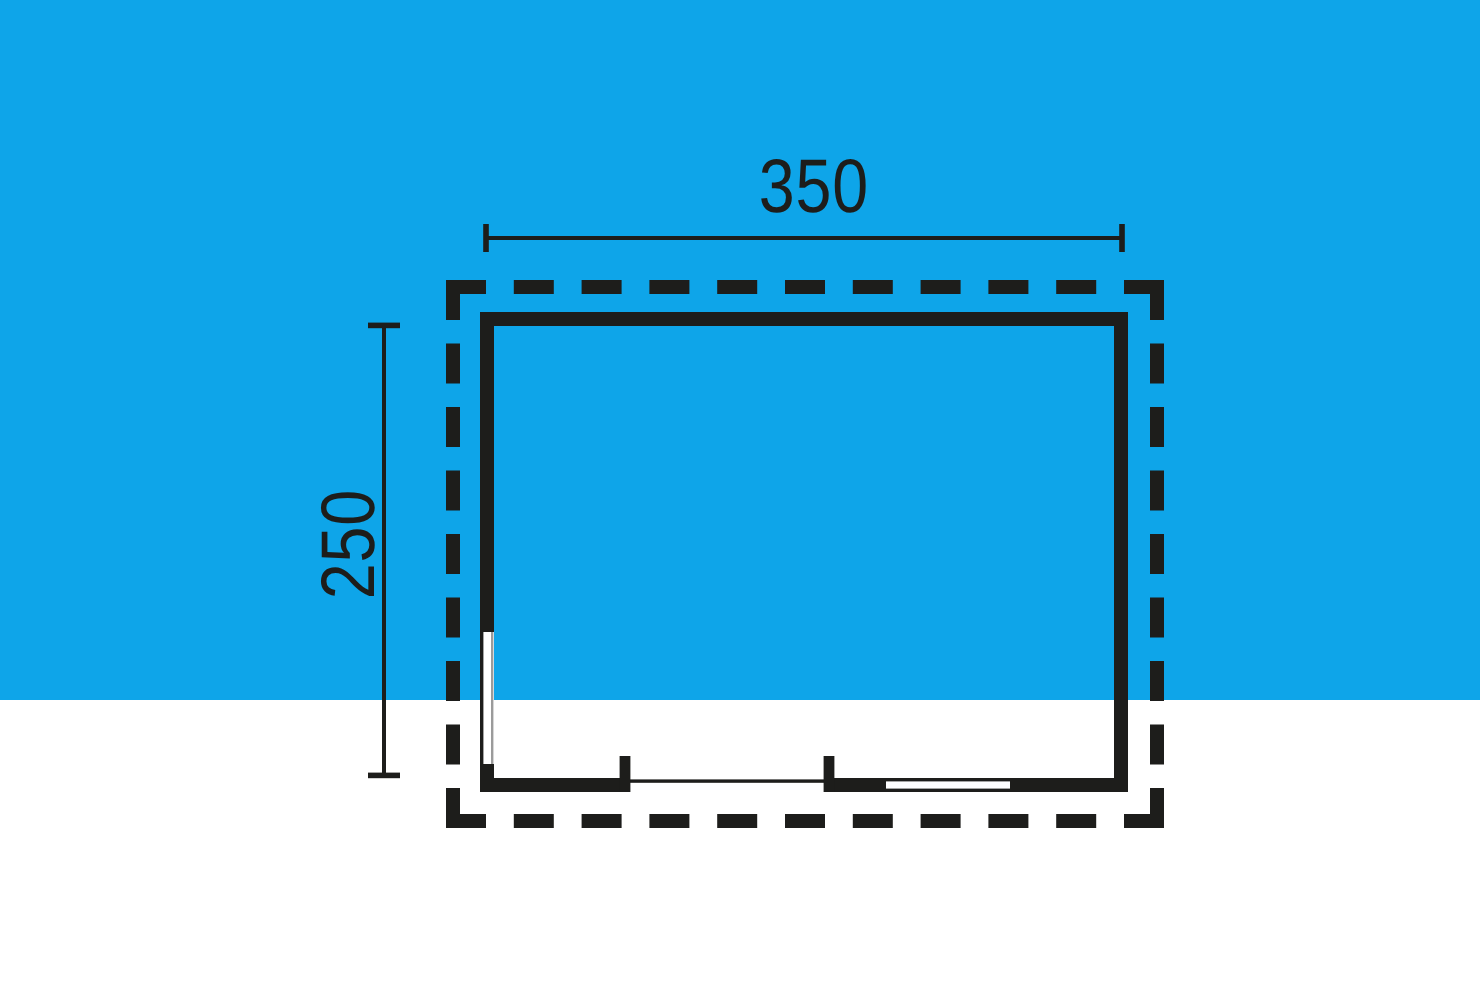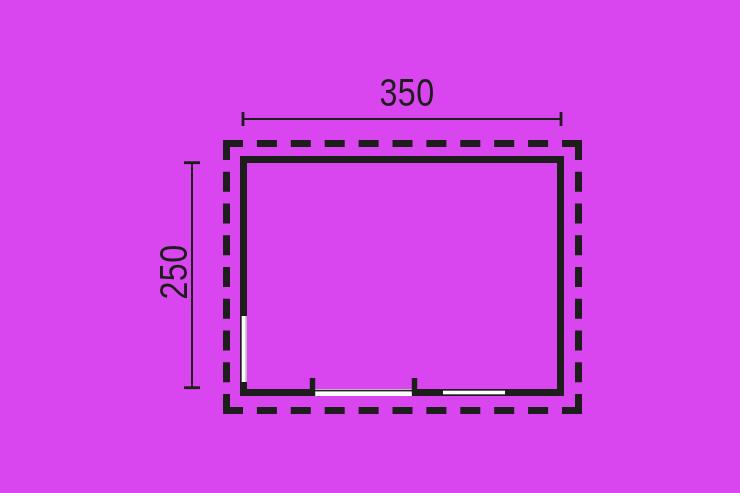--- a/index.html
+++ b/index.html
@@ -6,22 +6,22 @@
     margin: 0;
     padding: 0;
     width: 740px;
     height: 493px;
     background: #ffffff;
     overflow: hidden;
   }
   #stage {
     position: relative;
     width: 740px;
-    height: 493px;
-    background: #d946ef;
+    height: 350px;
+    background: #0ea5e9;
   }
   svg {
     display: block;
   }
   .dim-label {
     font-family: "Liberation Sans", sans-serif;
     font-size: 38px;
     font-weight: 400;
     letter-spacing: 0.5px;
   }

